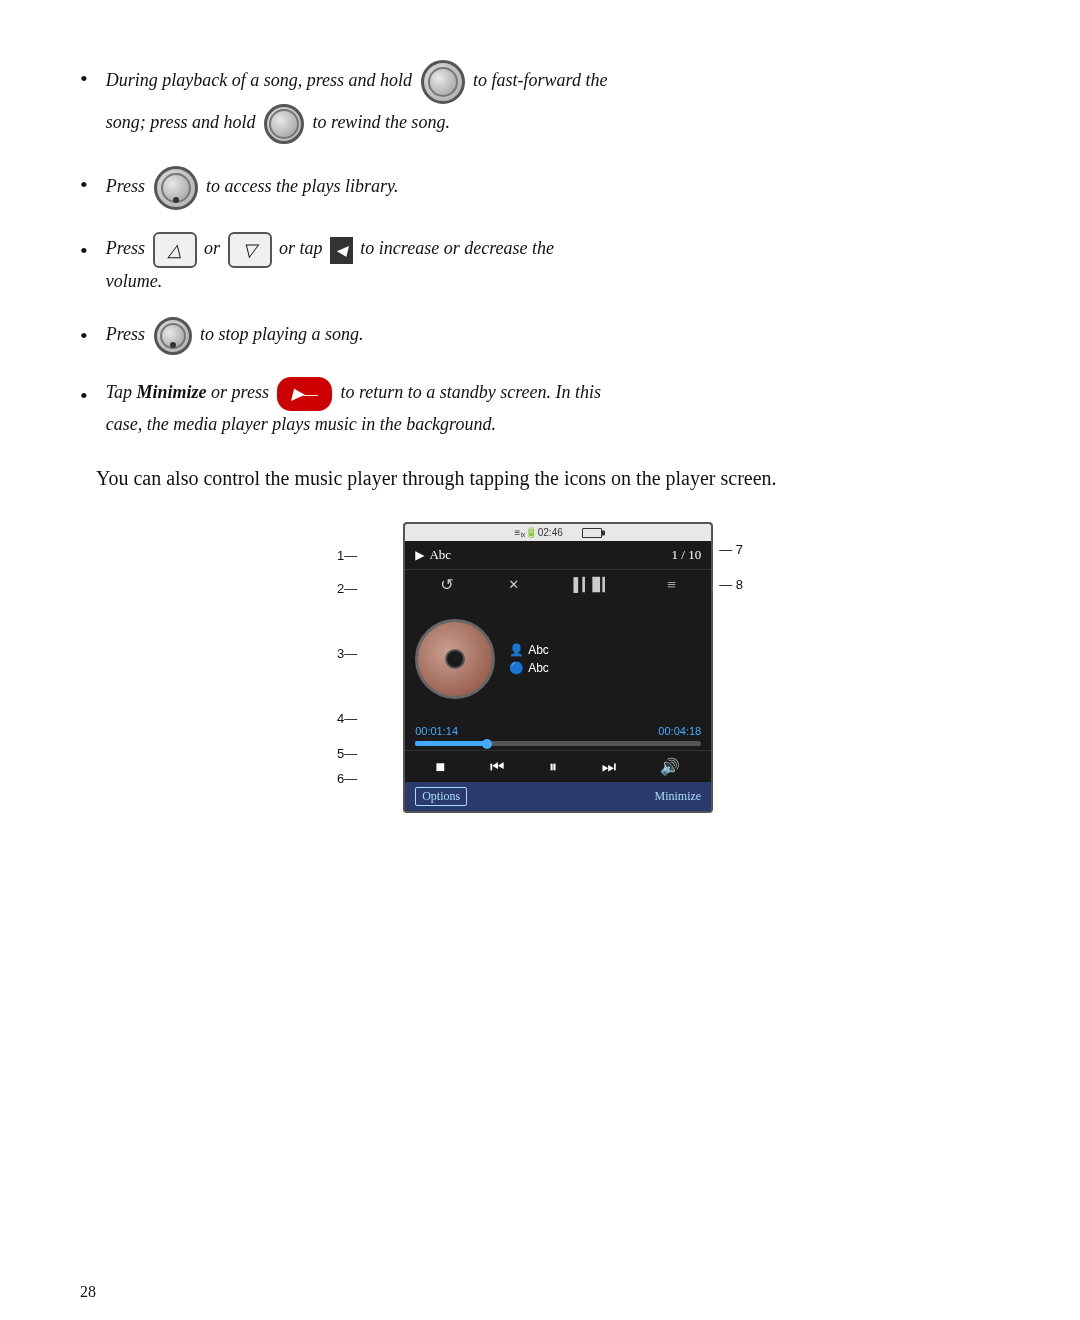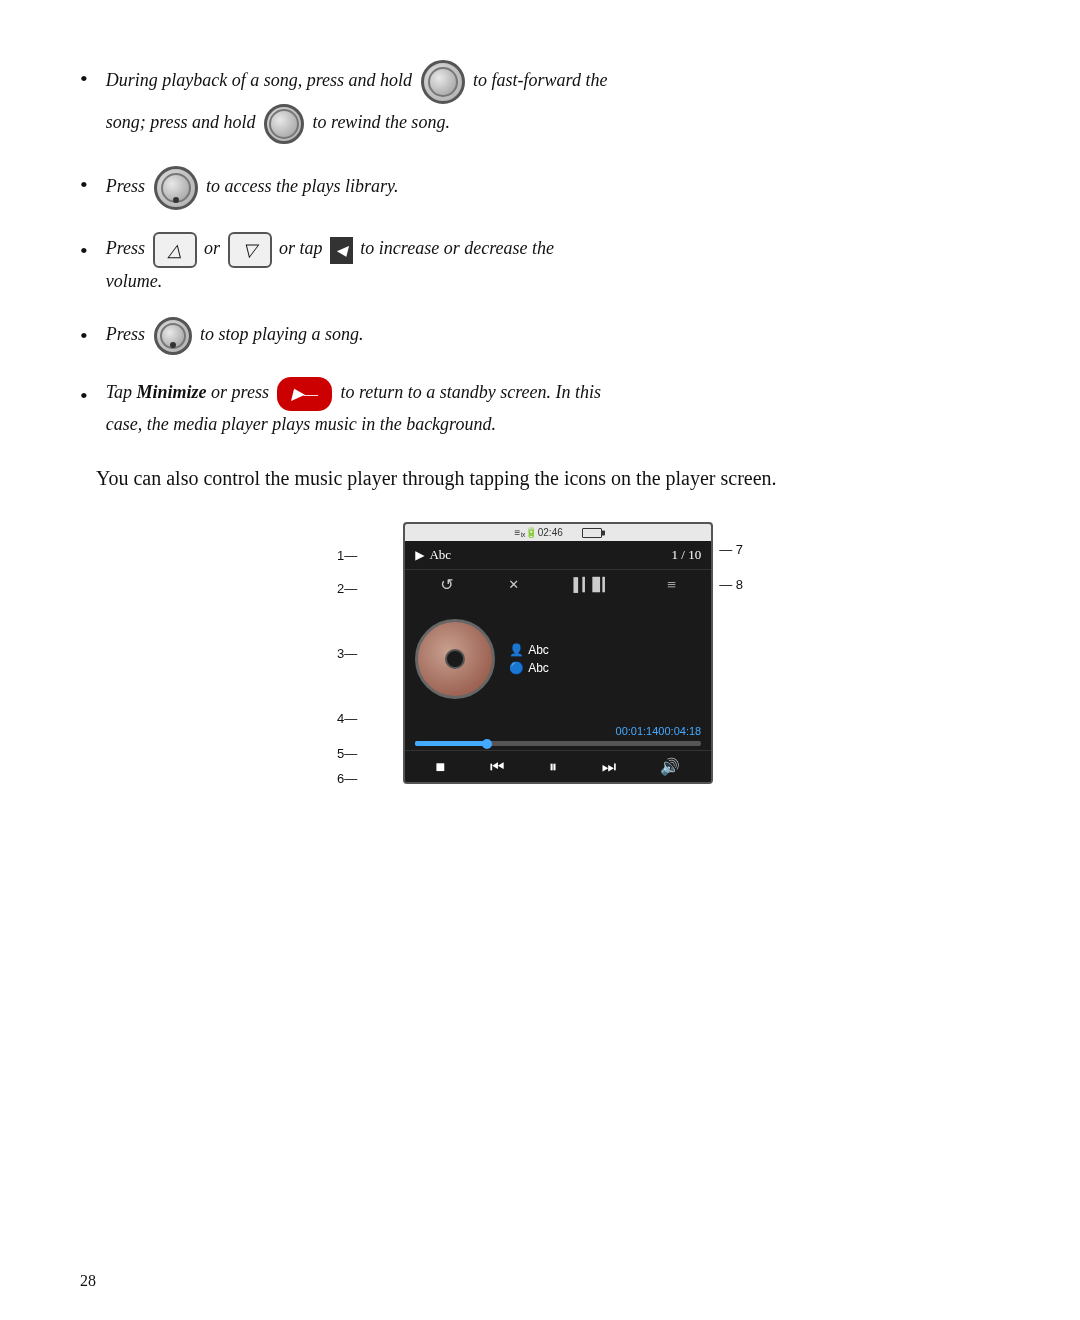--- a/index.html
+++ b/index.html
@@ -249,21 +249,21 @@
     .track-info .artist { display: flex; align-items: center; gap: 4px; margin-bottom: 4px; }
     .track-info .album { display: flex; align-items: center; gap: 4px; }
 
     .progress-section {
       background: #1a1a1a;
       padding: 6px 10px 4px;
     }
 
     .time-row {
       display: flex;
-      justify-content: flex-end;
+      justify-content: space-between;
       color: #4af;
       font-size: 11px;
       font-family: Arial, sans-serif;
       margin-bottom: 4px;
     }
 
     .progress-bar {
       width: 100%;
       height: 5px;
       background: #555;
@@ -355,21 +355,21 @@
 
     .label-right-item {
       display: flex;
       align-items: center;
       gap: 4px;
       margin-top: 20px;
     }
 
     .page-number {
       position: absolute;
-      bottom: 30px;
+      bottom: 19px;
       left: 80px;
       font-size: 16px;
     }
   </style>
 </head>
 <body>
 
 <ul class="bullet-list">
 
   <li class="bullet-item">
@@ -513,20 +513,24 @@
       </div>
 
       <div class="playback-controls">
         <span class="pb-btn">■</span>
         <span class="pb-btn">⏮</span>
         <span class="pb-btn">⏸</span>
         <span class="pb-btn">⏭</span>
         <span class="pb-btn">🔊</span>
       </div>
 
+      <div class="options-bar">
+        <span class="options-label">Options</span>
+        <span class="minimize-label">Minimize</span>
+      </div>
     </div>
 
     <div class="labels-right">
       <div class="label-right-item">
         <span>— 7</span>
       </div>
       <div class="label-right-item">
         <span>— 8</span>
       </div>
     </div>

